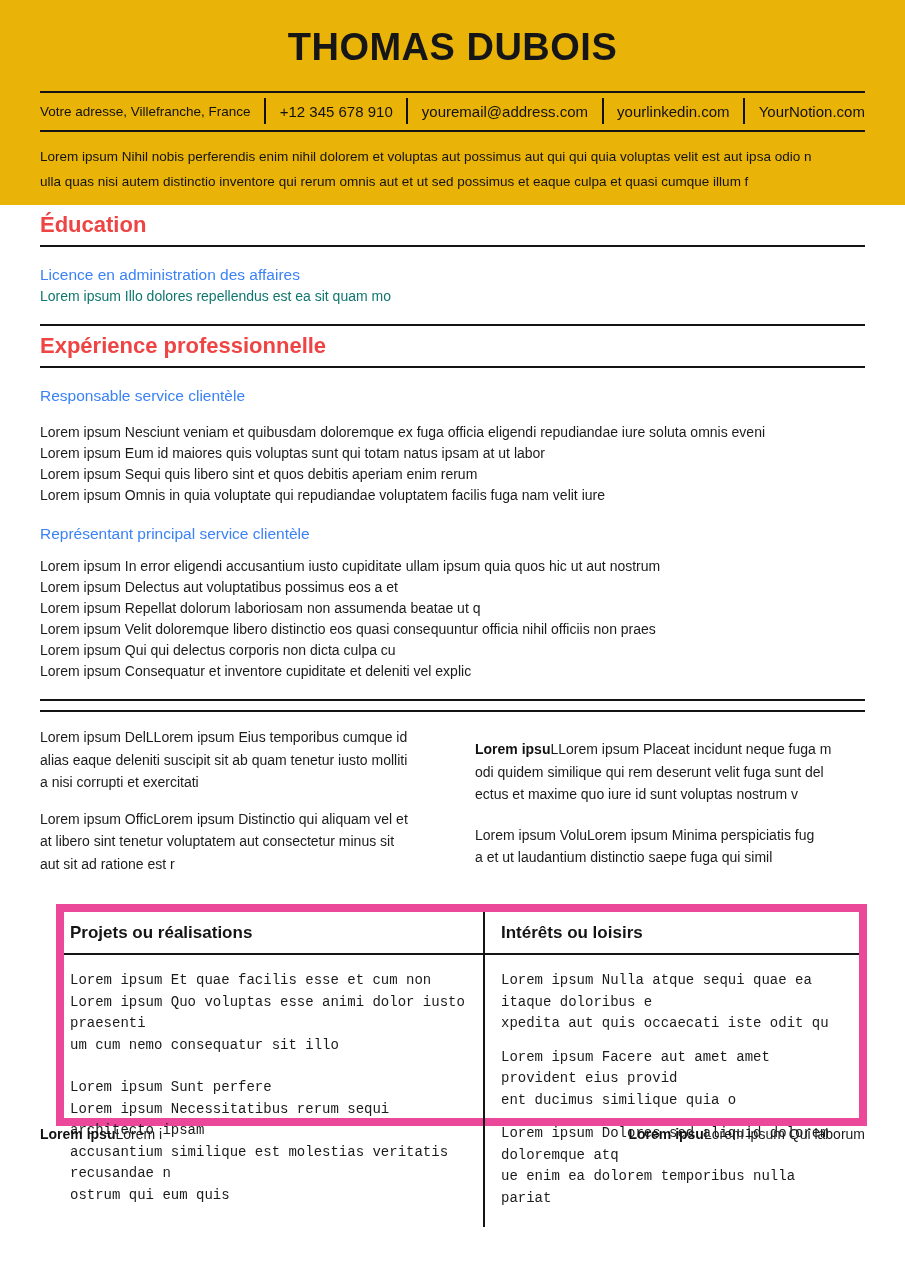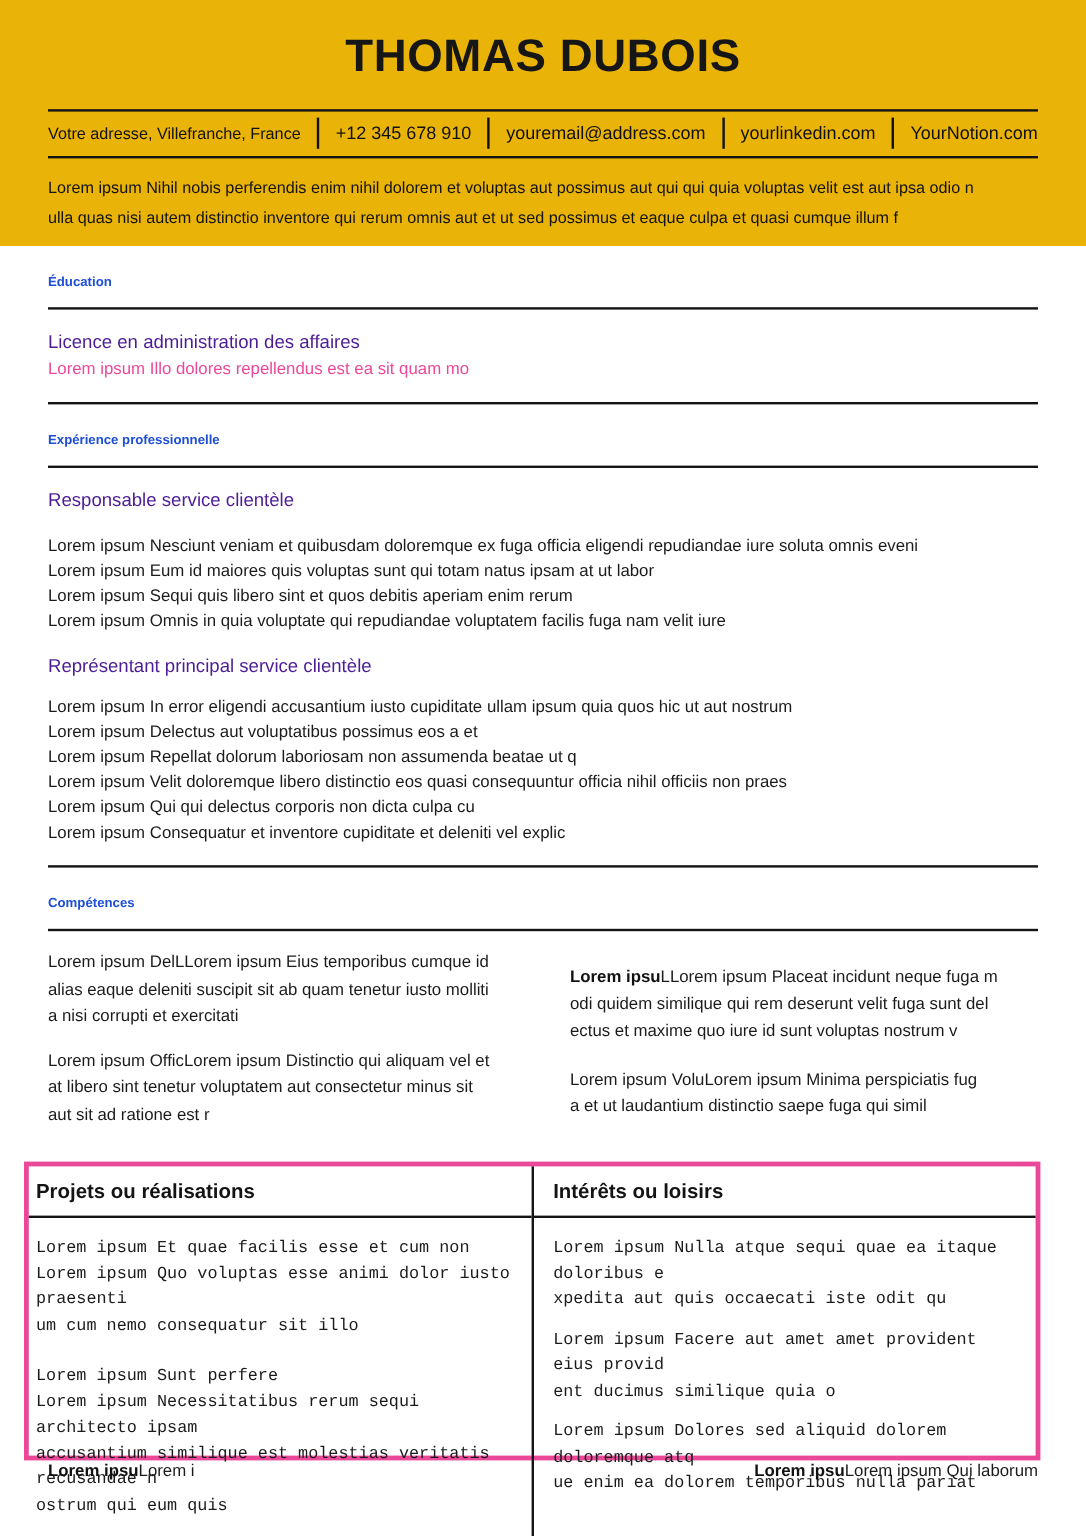--- a/index.html
+++ b/index.html
@@ -45,36 +45,36 @@
   .summary{
     margin-top:12px;
     font-size:13.5px;
     line-height:25px;
     color:#131313;
     white-space:pre;
   }
   
   .content{padding:0 40px;}
   .sec-heading{
-    margin-top:19px;
-    font-size:11px;
+    margin-top:8px;
+    font-size:22px;
     line-height:23px;
     font-weight:700;
-    color:#1d4ed8;
+    color:#ef4444;
   }
   .rule{border:none;border-top:2px solid #141414;margin:9px 0 0 0;}
   .rule.before{margin-top:17px;}
   .item-title{
     margin-top:17px;
     font-size:15.5px;
     line-height:22px;
     font-weight:500;
-    color:#4c1d95;
-  }
-  .item-sub{font-size:14px;line-height:21px;color:#ec4899;}
+    color:#3b82f6;
+  }
+  .item-sub{font-size:14px;line-height:21px;color:#0f766e;}
   .bullets{
     margin-top:15px;
     font-size:14px;
     line-height:21px;
     white-space:pre;
     color:#1b1b1b;
   }
   .bullets.second{margin-top:11px;}
   
   .comp-grid{
@@ -88,24 +88,24 @@
     font-size:14px;
     line-height:22.5px;
     white-space:pre-line;
     margin-bottom:14px;
     color:#1b1b1b;
   }
   .comp-col.right .comp-item{margin-bottom:18px;}
   .bold{font-weight:700;color:#111;}
   
   .bottom-table{
-    margin:15px 38px 0 20px;
-    height:249px;
+    margin:15px 38px 0 56px;
+    height:222px;
     box-sizing:border-box;
-    border:4px solid #ec4899;
+    border:8px solid #ec4899;
     display:grid;
     grid-template-columns:419px 1fr;
   }
   .bt-cell{display:flex;flex-direction:column;box-sizing:border-box;}
   .bt-cell.right{border-left:2px solid #141414;}
   .bt-heading{
     box-sizing:border-box;
     height:43px;
     padding:11px 0 0 6px;
     font-size:17px;
@@ -179,21 +179,20 @@
 
     <div class="item-title">Représentant principal service clientèle</div>
     <div class="bullets second">Lorem ipsum In error eligendi accusantium iusto cupiditate ullam ipsum quia quos hic ut aut nostrum
 Lorem ipsum Delectus aut voluptatibus possimus eos a et
 Lorem ipsum Repellat dolorum laboriosam non assumenda beatae ut q
 Lorem ipsum Velit doloremque libero distinctio eos quasi consequuntur officia nihil officiis non praes
 Lorem ipsum Qui qui delectus corporis non dicta culpa cu
 Lorem ipsum Consequatur et inventore cupiditate et deleniti vel explic</div>
 
     <hr class="rule before">
-    <div class="sec-heading">Compétences</div>
     <hr class="rule">
 
     <div class="comp-grid">
       <div class="comp-col left">
         <div class="comp-item">Lorem ipsum DelLLorem ipsum Eius temporibus cumque id
 alias eaque deleniti suscipit sit ab quam tenetur iusto molliti
 a nisi corrupti et exercitati</div>
         <div class="comp-item">Lorem ipsum OfficLorem ipsum Distinctio qui aliquam vel et
 at libero sint tenetur voluptatem aut consectetur minus sit
 aut sit ad ratione est r</div>

